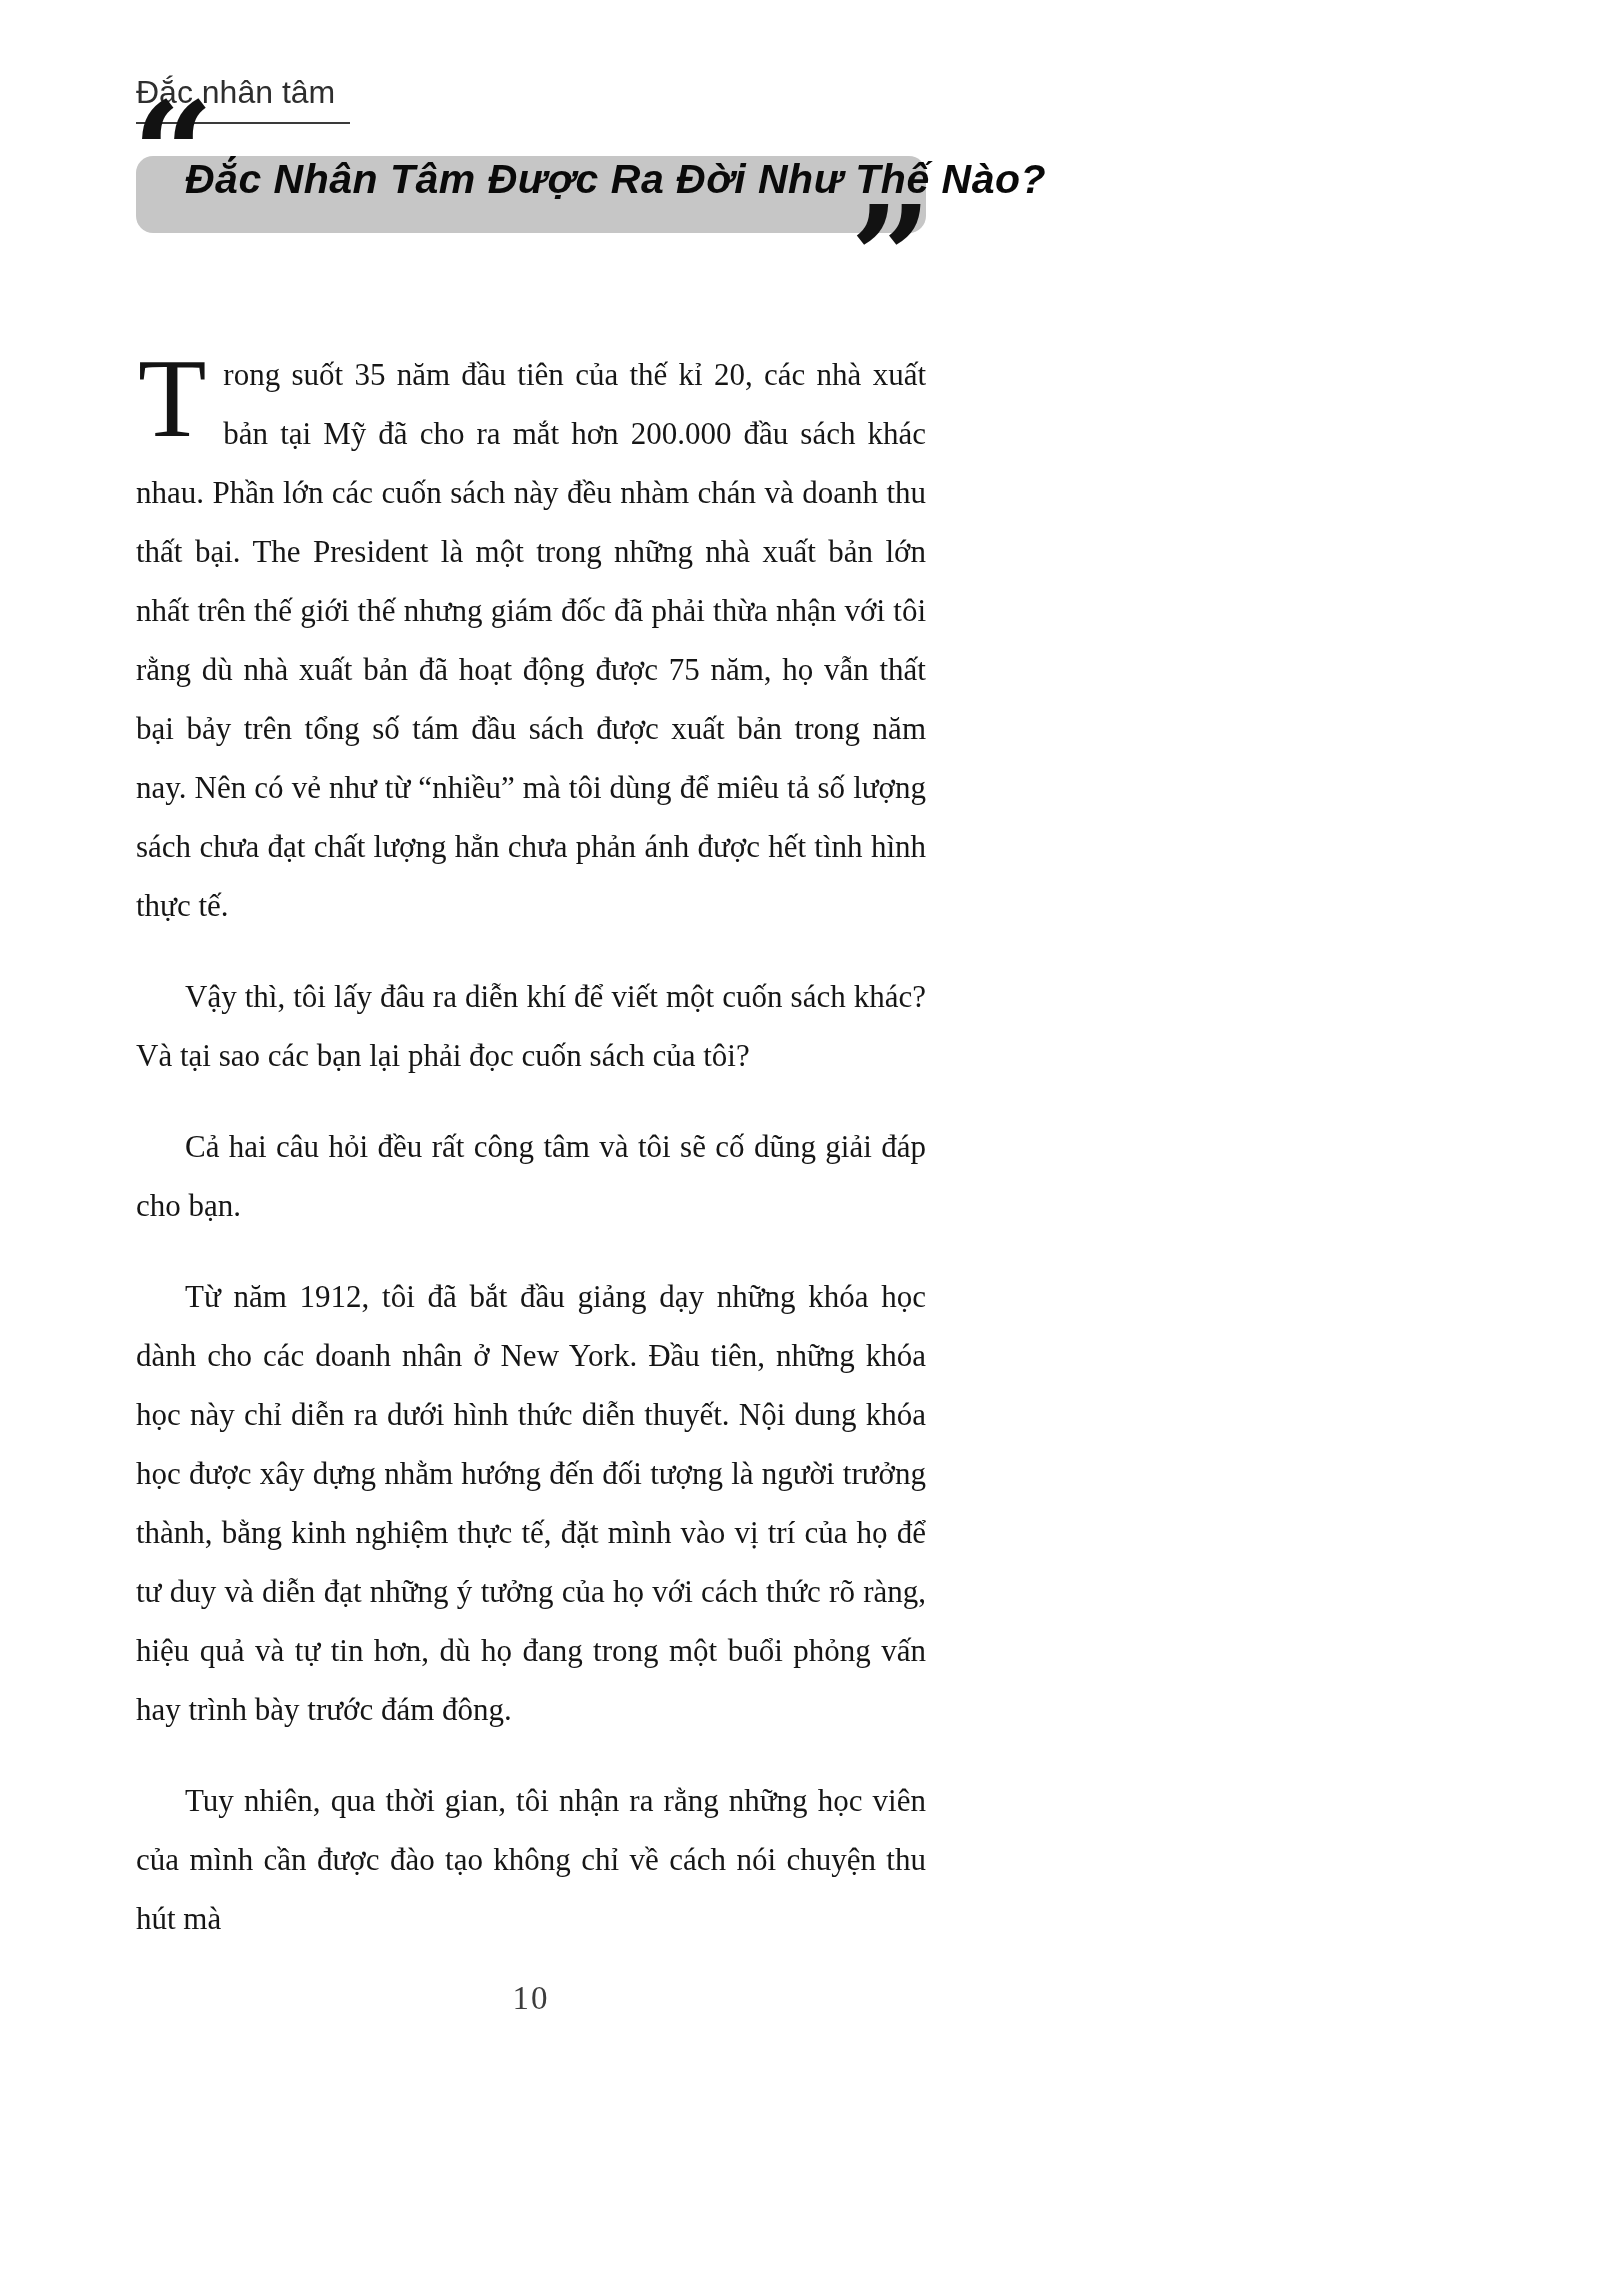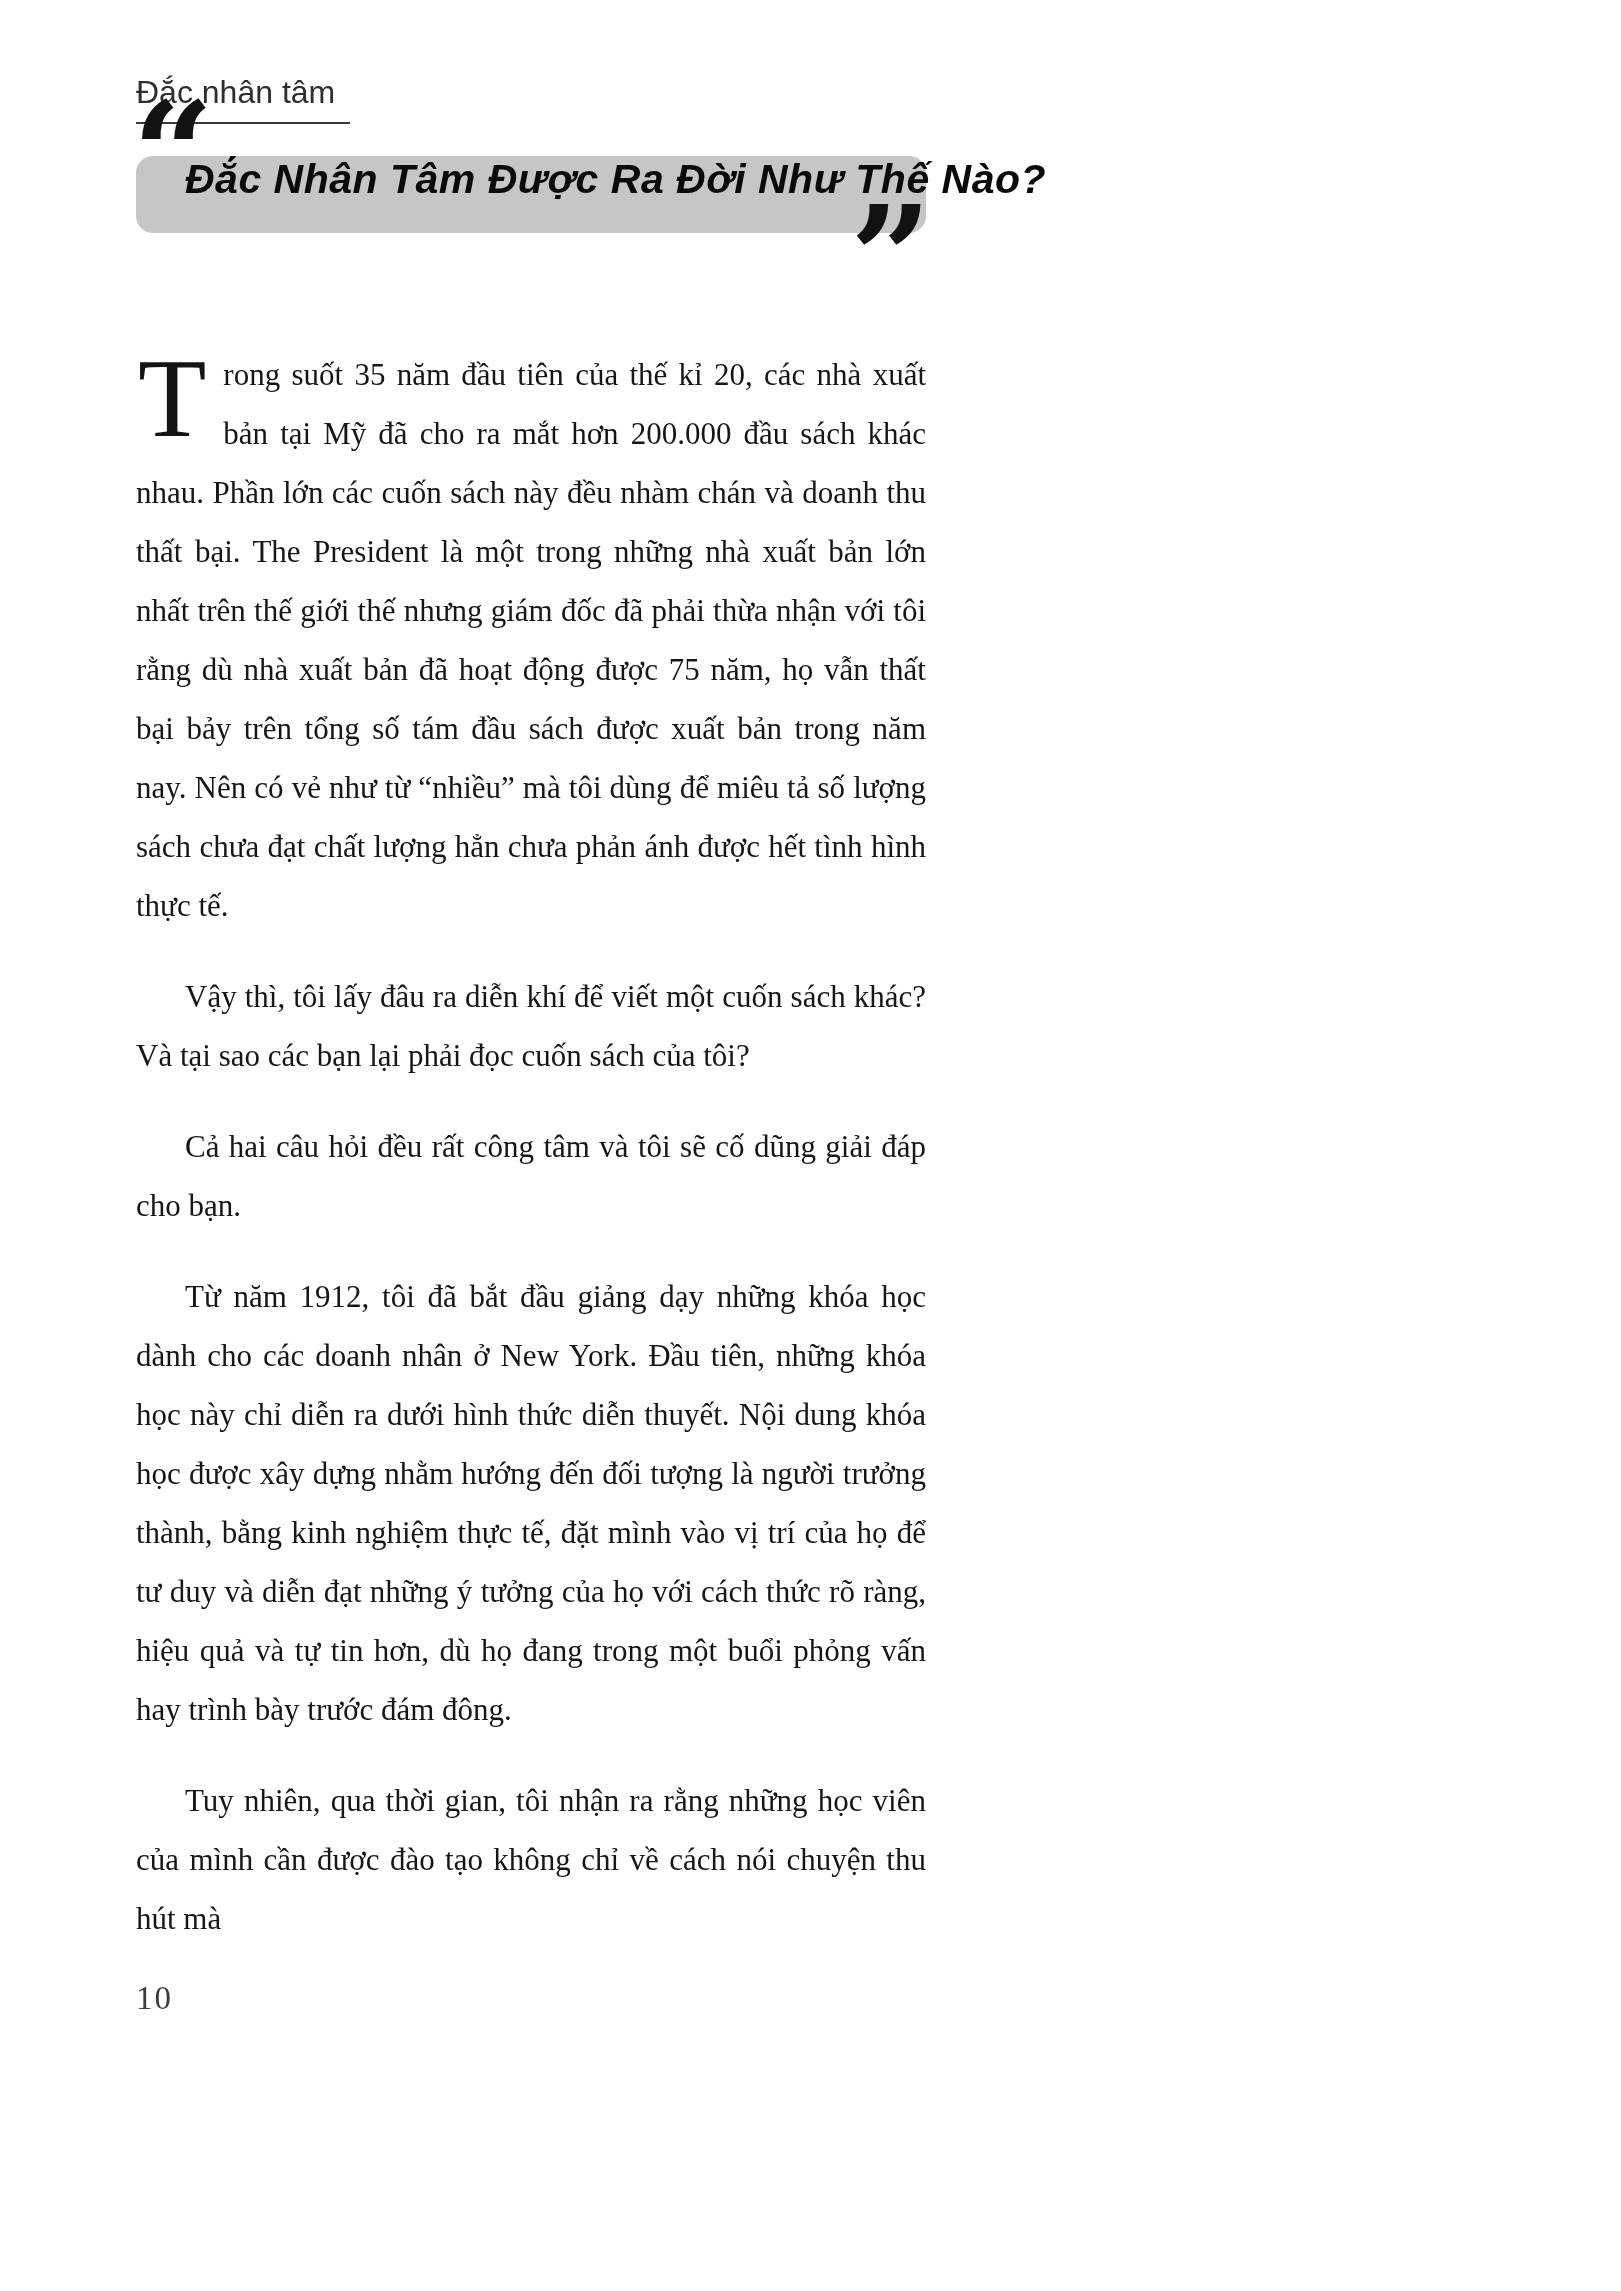--- a/index.html
+++ b/index.html
@@ -86,20 +86,21 @@
     font-family: "Liberation Serif", serif;
     font-size: 112px;
     line-height: 91px;
     padding: 7.6px 17px 0 1.9px;
     color: #141414;
   }
 
   
   .page-number {
     margin-top: 17px;
+    text-align: center;
     font-family: "Liberation Serif", serif;
     font-size: 33px;
     letter-spacing: 1.9px;
     color: #3d3d3d;
   }
 </style>
 </head>
 <body>
 
 <div class="page">

